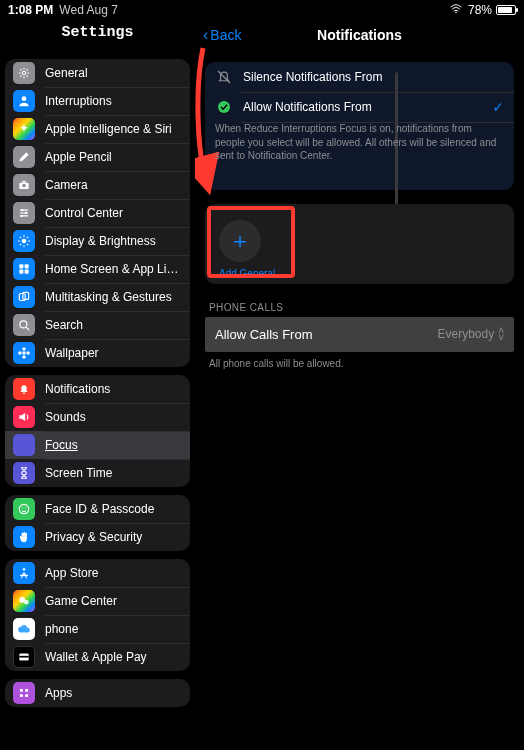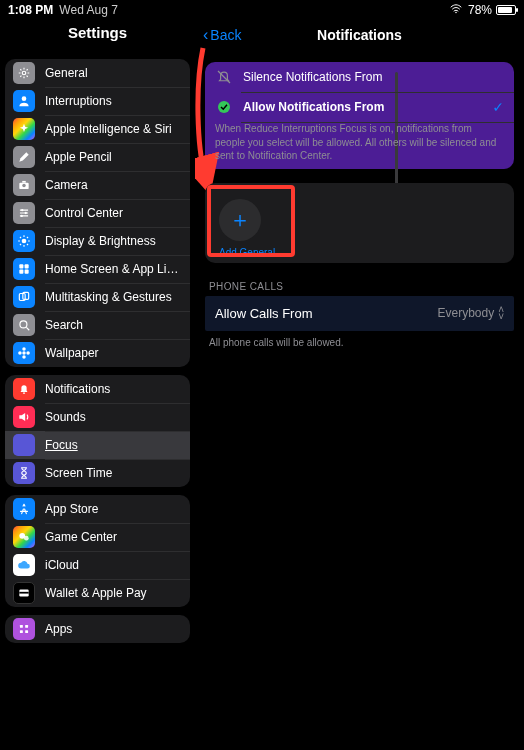--- a/index.html
+++ b/index.html
@@ -11,49 +11,49 @@
   .statusbar .sb-date { margin-left: 6px; color: #ccc; }
   .statusbar .sb-spacer { flex: 1; }
   .statusbar .sb-pct { margin-right: 4px; }
   .battery { display: inline-block; width: 20px; height: 10px; border: 1px solid #fff; border-radius: 2px; position: relative; vertical-align: middle; }
   .battery::after { content: ""; position: absolute; right: -3px; top: 2px; width: 2px; height: 4px; background: #fff; border-radius: 1px; }
   .battery .fill { position: absolute; left: 1px; top: 1px; bottom: 1px; width: 78%; background: #fff; border-radius: 1px; }
   
   .cols { display: flex; flex: 1; min-height: 0; }
   .sidebar { width: 195px; background: #000; display: flex; flex-direction: column; overflow-y: auto; border-right: 0px solid #222; }
   .detail { flex: 1; background: #000; display: flex; flex-direction: column; position: relative; overflow-y: auto; }
-  .sidebar-title { text-align: center; font-size: 15px; font-weight: 600; padding: 6px 0 10px 0; }
+  .sidebar-title { text-align: center; font-size: 15px; font-weight: 600; padding: 6px 0 10px 0; font-family: Liberation Mono, monospace; }
   .group { margin: 8px 5px; background: #1c1c1e; border-radius: 10px; overflow: hidden; }
   .row { display: flex; align-items: center; height: 28px; padding: 0 8px; font-size: 12px; color: #fff; position: relative; }
   .row + .row::before { content: ""; position: absolute; left: 40px; right: 0; top: 0; height: 1px; background: #2e2e30; }
   .row.active { background: #39393d; text-decoration: underline; }
   .icon { width: 22px; height: 22px; border-radius: 5px; display: flex; align-items: center; justify-content: center; margin-right: 10px; flex: none; }
   .icon svg { width: 14px; height: 14px; }
   .row-label { flex: 1; white-space: nowrap; overflow: hidden; text-overflow: ellipsis; }
   
   .dheader { display: flex; align-items: center; height: 30px; padding: 4px 8px 0 8px; position: relative; }
   .back { color: #0a84ff; font-size: 14px; display: flex; align-items: center; }
   .back .chev { margin-right: 2px; font-size: 16px; line-height: 1; }
   .dtitle { position: absolute; left: 0; right: 0; text-align: center; font-size: 14px; font-weight: 600; pointer-events: none; }
   .dcontent { padding: 10px 10px 10px 10px; }
-  .dgroup { background: #4c1d95; border-radius: 10px; overflow: hidden; margin-top: 4px; }
+  .dgroup { background: #0f172a; border-radius: 10px; overflow: hidden; margin-top: 4px; }
   .drow { display: flex; align-items: center; min-height: 30px; padding: 6px 10px; font-size: 12px; position: relative; }
   .drow + .drow::before, .drow + .drow-desc::before { content:""; position:absolute; left: 36px; right:0; top:0; height:1px; background:#2e2e30; }
   .drow .dicon { width: 18px; height: 18px; margin-right: 10px; display: flex; align-items: center; justify-content: center; flex:none; }
   .drow .dlabel { flex: 1; }
-  .drow.selected .dlabel { font-weight: 700; }
+  .drow.selected .dlabel { font-weight: 400; }
   .check { color: #0a84ff; font-size: 14px; }
-  .drow-desc { font-size: 10px; line-height: 1.35; color: #8e8e93; padding: 0 10px 6px 10px; position: relative; }
+  .drow-desc { font-size: 10px; line-height: 1.35; color: #8e8e93; padding: 0 10px 27px 10px; position: relative; }
   .add-card { background: #1c1c1e; border-radius: 10px; margin-top: 14px; padding: 16px 14px 12px 14px; position: relative; height: 80px; }
   .add-highlight { position: absolute; left: 2px; top: 2px; width: 88px; height: 72px; border: 4px solid #ff3b30; border-radius: 4px; pointer-events: none; }
   .add-btn { width: 42px; height: 42px; border-radius: 50%; background: #2c2c2e; display: flex; align-items: center; justify-content: center; }
   .add-btn .plus { color: #0a84ff; font-size: 22px; line-height: 1; }
   .add-label { color: #0a84ff; font-size: 10px; margin-top: 6px; }
   .section-title { font-size: 10px; color: #8e8e93; text-transform: uppercase; letter-spacing: 0.4px; margin: 18px 4px 4px 4px; }
-  .value-row { background: #0f172a; border-radius: 2px; padding: 10px 10px; display: flex; align-items: center; font-size: 13px; }
+  .value-row { background: #404040; border-radius: 2px; padding: 10px 10px; display: flex; align-items: center; font-size: 13px; }
   .value-row .vlabel { flex: 1; }
   .value-row .vright { color: #8e8e93; font-size: 12px; display: flex; align-items: center; }
   .updown { margin-left: 4px; font-size: 10px; line-height: 0.7; color: #8e8e93; display:flex; flex-direction:column; }
   .caption { font-size: 10px; color: #8e8e93; margin: 6px 4px 0 4px; }
   
   .arrow-overlay { position: absolute; left: 0; top: 0; pointer-events: none; }
   
   .scroll-ind { position: absolute; left: 200px; top: 54px; width: 3px; height: 140px; background: #3a3a3c; border-radius: 2px; }
   
   .bg-gray { background: #8e8e93; }
@@ -213,20 +213,38 @@
               <div class="icon bg-indigo">
                 <svg viewBox="0 0 24 24">
                   <use href="#ic-hourglass"></use>
                 </svg>
               </div>
               <span class="row-label">Screen Time</span>
             </div>
           </div>
           <div class="group">
             <div class="row">
+              <div class="icon bg-green">
+                <svg viewBox="0 0 24 24">
+                  <use href="#ic-face"></use>
+                </svg>
+              </div>
+              <span class="row-label">Face ID &amp; Passcode</span>
+            </div>
+            <div class="row">
+              <div class="icon bg-blue">
+                <svg viewBox="0 0 24 24">
+                  <use href="#ic-hand"></use>
+                </svg>
+              </div>
+              <span class="row-label">Privacy &amp; Security</span>
+            </div>
+          </div>
+          <div class="group">
+            <div class="row">
               <div class="icon bg-blue">
                 <svg viewBox="0 0 24 24">
                   <use href="#ic-astore"></use>
                 </svg>
               </div>
               <span class="row-label">App Store</span>
             </div>
             <div class="row">
               <div class="icon bg-rainbow">
                 <svg viewBox="0 0 24 24">
@@ -234,21 +252,21 @@
                 </svg>
               </div>
               <span class="row-label">Game Center</span>
             </div>
             <div class="row">
               <div class="icon bg-white">
                 <svg viewBox="0 0 24 24">
                   <use href="#ic-cloud"></use>
                 </svg>
               </div>
-              <span class="row-label">iCloud</span>
+              <span class="row-label">phone</span>
             </div>
             <div class="row">
               <div class="icon bg-black">
                 <svg viewBox="0 0 24 24">
                   <use href="#ic-wallet"></use>
                 </svg>
               </div>
               <span class="row-label">Wallet &amp; Apple Pay</span>
             </div>
           </div>

